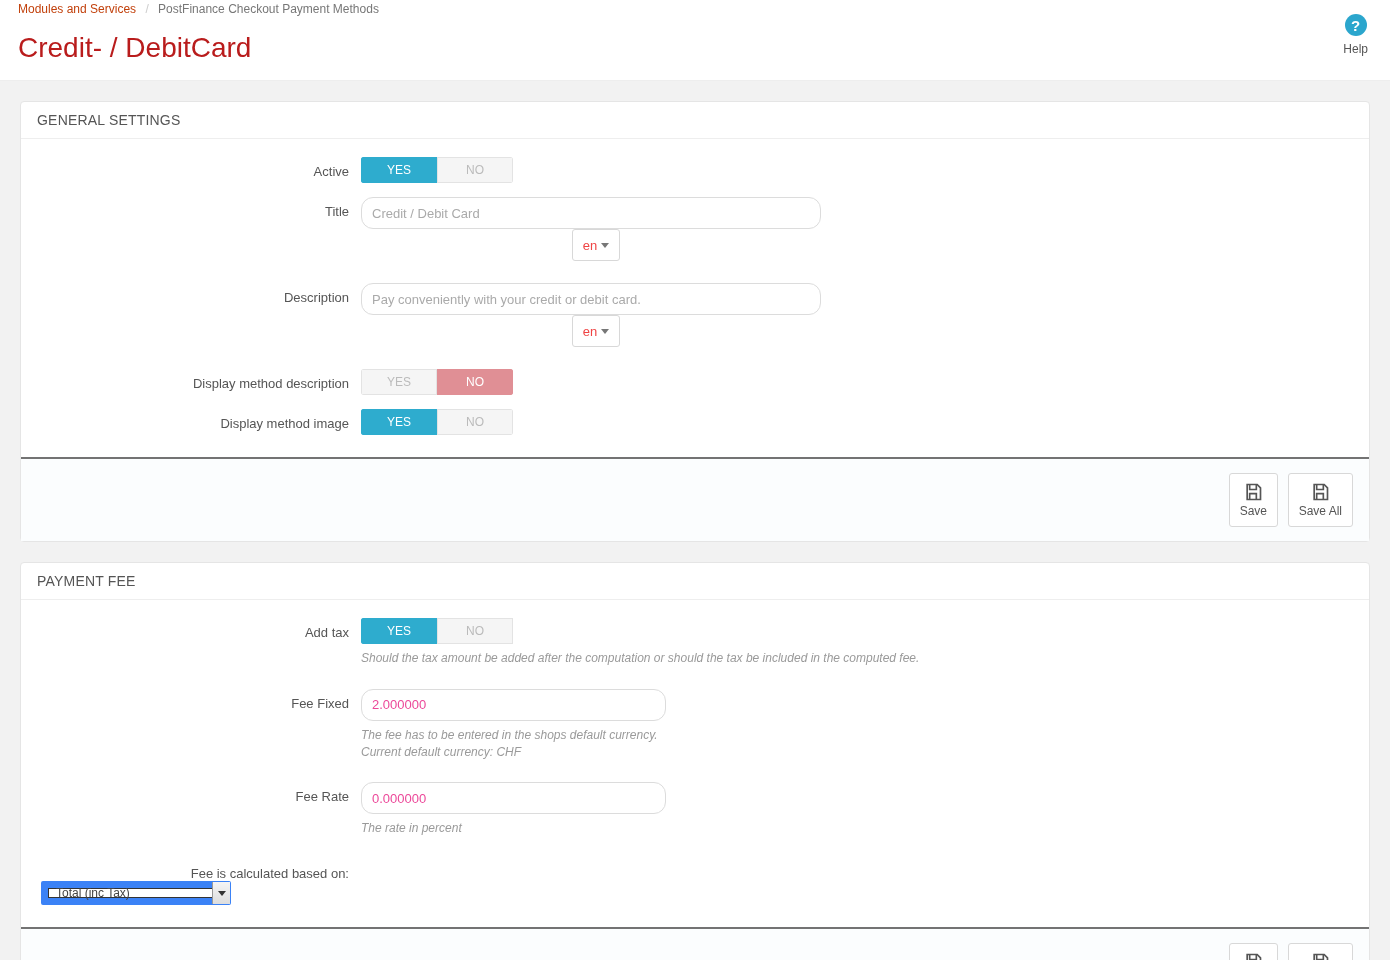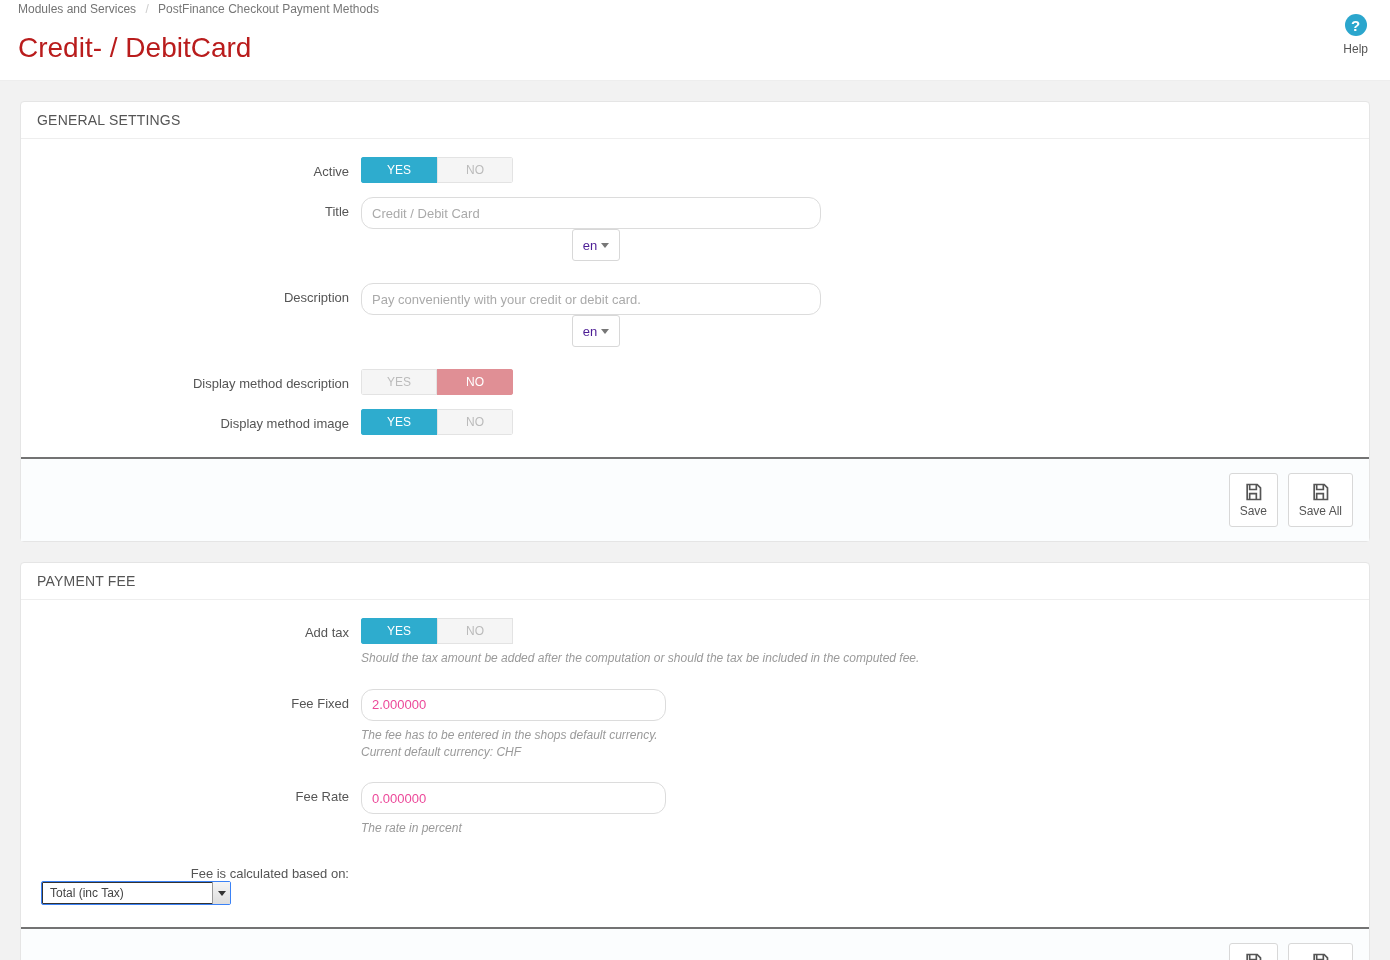--- a/index.html
+++ b/index.html
@@ -1,20 +1,20 @@
 <!DOCTYPE html>
 <html><head>
 <meta charset="utf-8">
 <style>
   * { box-sizing: border-box; margin: 0; padding: 0; }
   html, body { font-family: "Helvetica Neue", Helvetica, Arial, sans-serif; font-size: 13px; color: #555; background: #fff; }
 
   .header { padding: 0 18px 16px 18px; position: relative; }
   .breadcrumb { padding-top: 2px; font-size: 12px; color: #2eacce; }
-  .breadcrumb .item.link { color: #737373; cursor: pointer; }
+  .breadcrumb .item.link { color: #c2410c; cursor: pointer; }
   .breadcrumb .sep { color: #ccc; padding: 0 6px; }
   .breadcrumb .item.current { color: #777; }
   h1.page-title { font-size: 28px; font-weight: 400; color: #b91c1c; margin-top: 16px; }
 
   .help { position: absolute; right: 22px; top: 14px; text-align: center; cursor: pointer; }
   .help-icon { width: 22px; height: 22px; border-radius: 50%; background: #2ba6cd; color: #fff; font-weight: bold; font-size: 15px; display: inline-flex; align-items: center; justify-content: center; }
   .help-label { font-size: 12px; color: #555; margin-top: 6px; }
 
   .content-area { background: #f2f2f2; padding: 20px; border-top: 1px solid #eee; }
 
@@ -31,31 +31,31 @@
   .toggle { display: inline-flex; border-radius: 3px; overflow: hidden; }
   .toggle-opt { width: 76px; height: 26px; display: inline-flex; align-items: center; justify-content: center; font-size: 12px; border: 1px solid transparent; cursor: pointer; }
   .toggle-opt.yes.active { background: #2eacce; color: #fff; border-color: #2eacce; }
   .toggle-opt.no.active  { background: #e08f95; color: #fff; border-color: #e08f95; }
   .toggle-opt.inactive { background: #f5f5f5; color: #bbb; border: 1px solid #e3e3e3; }
 
   .text-input { width: 460px; height: 32px; border: 1px solid #dcdcdc; border-radius: 12px; padding: 0 10px; font-size: 13px; color: #ec4899; background: #fff; }
   .text-input.small { width: 305px; }
   .text-input::placeholder { color: #aaa; }
 
-  .lang-btn { display: inline-flex; align-items: center; gap: 4px; height: 32px; padding: 0 10px; margin-left: 10px; border: 1px solid #d8d8d8; border-radius: 3px; background: #fff; color: #4c1d95; cursor: pointer; font-size: 13px; }
+  .lang-btn { display: inline-flex; align-items: center; gap: 4px; height: 32px; padding: 0 10px; margin-left: 10px; border: 1px solid #d8d8d8; border-radius: 3px; background: #fff; color: #ef4444; cursor: pointer; font-size: 13px; }
   .caret { display: inline-block; width: 0; height: 0; border-left: 4px solid transparent; border-right: 4px solid transparent; border-top: 5px solid #777; }
 
   .help-text { font-style: italic; color: #9a9a9a; font-size: 12px; margin-top: 6px; max-width: 560px; line-height: 1.4; }
 
   .btn { display: inline-flex; flex-direction: column; align-items: center; justify-content: center; min-width: 48px; padding: 8px 10px; margin-left: 6px; border: 1px solid #d8d8d8; border-radius: 3px; background: #fff; color: #555; cursor: pointer; font-size: 12px; }
   .btn svg { width: 20px; height: 20px; stroke: #555; fill: none; stroke-width: 2; }
   .btn span { margin-top: 2px; }
 
   .select-wrap { position: relative; display: inline-block; }
-  .select-input { width: 190px; height: 24px; border: 1px solid #3b82f6; border-radius: 2px; padding: 0 22px 0 8px; font-size: 12px; color: #444; background: #ffffff; box-shadow: 0 0 0 1px #333 inset; display: inline-flex; align-items: center; }
+  .select-input { width: 190px; height: 24px; border: 7px solid #3b82f6; border-radius: 2px; padding: 0 22px 0 8px; font-size: 12px; color: #444; background: #ffffff; box-shadow: 0 0 0 1px #333 inset; display: inline-flex; align-items: center; }
   .select-btn { position: absolute; right: 1px; top: 1px; width: 18px; height: 22px; background: linear-gradient(#f5f5f5,#ddd); border-left: 1px solid #999; display: flex; align-items: center; justify-content: center; }
   .select-btn .caret { border-top-color: #333; }
 
   .inline-group { display: flex; align-items: center; }
 </style>
 </head>
 <body>
 
 <div class="header">
   <div class="breadcrumb">

